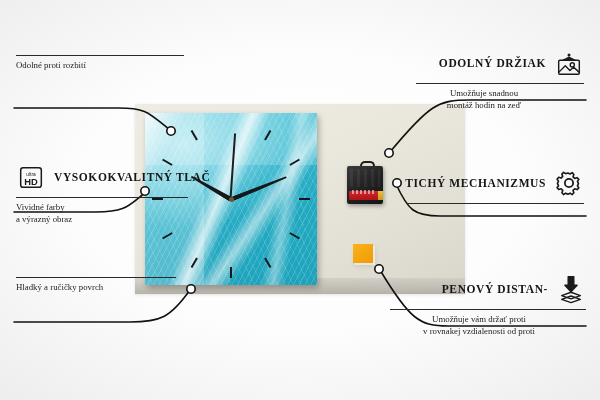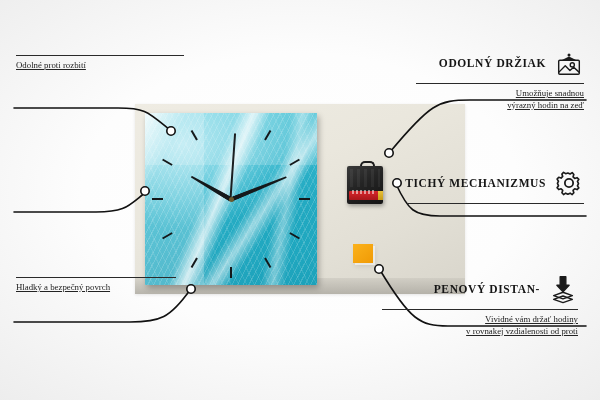--- a/index.html
+++ b/index.html
@@ -223,24 +223,23 @@
     height: 0;
     border-top: 1px solid #2a2a2a;
     margin: 5px 0 4px 0;
   }
 
   .feat-desc {
     font-family: "Liberation Serif", serif;
     font-size: 8.8px;
     line-height: 11.5px;
     color: #232323;
-    text-decoration: underline;
   }
   .feature.left  .feat-desc { text-align: left; }
-  .feature.right .feat-desc { text-align: right; }
+  .feature.right .feat-desc { text-align: center; }
 
   .icon {
     flex: 0 0 auto;
     width: 30px;
     height: 30px;
     display: block;
   }
   .icon svg { display: block; }
 
   
@@ -250,21 +249,21 @@
   #f-holder  { left: 384px; top: 48px;  }
   #f-mech    { left: 384px; top: 168px; }
   #f-foam    { left: 384px; top: 274px; }
 
   #f-glass  .feat-rule { width: 168px; }
   #f-print  .feat-rule { width: 172px; }
   #f-edges  .feat-rule { width: 160px; }
   #f-holder .feat-rule { width: 168px; margin-left: auto; }
   #f-mech   .feat-rule { width: 178px; margin-left: auto; }
   #f-foam   .feat-rule { width: 196px; margin-left: auto; }
-  #f-foam   { width: 214px; left: 364px; }
+  #f-foam   { width: 214px; left: 372px; }
 </style>
 </head>
 <body>
 
 <div id="stage">
 
   <div class="photo">
     <div class="photo-floor"></div>
 
     <div class="clock">
@@ -328,25 +327,42 @@
     </g>
   </svg>
 
   <div class="feature left" id="f-glass">
     <div class="feat-rule"></div>
     <div class="feat-desc">
       <div>Odolné proti rozbití</div>
     </div>
   </div>
 
+  <div class="feature left" id="f-print">
+    <div class="feat-head">
+      <span class="icon">
+        <svg viewBox="0 0 32 32" width="30" height="30">
+          <rect x="5" y="6" width="22" height="21" rx="2.5" fill="none" stroke="#1a1a1a" stroke-width="1.6"></rect>
+          <text x="16" y="15" text-anchor="middle" font-family="Liberation Sans, sans-serif" font-size="5.2" fill="#1a1a1a">ultra</text>
+          <text x="16" y="24" text-anchor="middle" font-family="Liberation Sans, sans-serif" font-size="10" font-weight="bold" fill="#1a1a1a">HD</text>
+        </svg>
+      </span>
+      <div class="feat-title">VYSOKOKVALITNÝ TLAČ</div>
+    </div>
+    <div class="feat-rule"></div>
+    <div class="feat-desc">
+      <div>Vividné farby</div>
+      <div>a výrazný obraz</div>
+    </div>
+  </div>
 
   <div class="feature left" id="f-edges">
     <div class="feat-rule"></div>
     <div class="feat-desc">
-      <div>Hladký a bezpečný povrch</div>
+      <div>Hladký a ručičky povrch</div>
     </div>
   </div>
 
   <div class="feature right" id="f-holder">
     <div class="feat-head">
       <div class="feat-title">ODOLNÝ DRŽIAK</div>
       <span class="icon">
         <svg viewBox="0 0 32 32" width="30" height="30">
           <g fill="none" stroke="#1a1a1a" stroke-width="1.5" stroke-linejoin="round">
             <circle cx="16" cy="7.5" r="1.6" fill="#1a1a1a" stroke="none"></circle>
@@ -354,21 +370,21 @@
             <rect x="5" y="13" width="22" height="15" rx="1.2"></rect>
             <path d="M5 26 L12 19 L17 24 L21 20.5 L27 26"></path>
             <circle cx="19.5" cy="18" r="2.2"></circle>
           </g>
         </svg>
       </span>
     </div>
     <div class="feat-rule"></div>
     <div class="feat-desc">
       <div>Umožňuje snadnou</div>
-      <div>výrazný hodin na zeď</div>
+      <div>montáž hodin na zeď</div>
     </div>
   </div>
 
   <div class="feature right" id="f-mech">
     <div class="feat-head">
       <div class="feat-title">TICHÝ MECHANIZMUS</div>
       <span class="icon">
         <svg viewBox="0 0 32 32" width="30" height="30">
           <g fill="none" stroke="#1a1a1a" stroke-width="1.9" stroke-linejoin="round">
             <path d="M16 4.5 l2.6 1.2 2.4 -1.6 1.9 2.1 -0.9 2.7 1.9 1.9 2.7 -0.9 2.1 1.9 -1.6 2.4 1.2 2.6
@@ -393,18 +409,18 @@
           <g fill="none" stroke="#1a1a1a" stroke-width="1.5" stroke-linejoin="round">
             <path d="M13 3 L19 3 L19 12 L22.5 12 L16 19 L9.5 12 L13 12 Z" fill="#1a1a1a"></path>
             <path d="M16 19.5 L26 23 L16 26.5 L6 23 Z"></path>
             <path d="M16 23.5 L26 27 L16 30.5 L6 27 Z"></path>
           </g>
         </svg>
       </span>
     </div>
     <div class="feat-rule"></div>
     <div class="feat-desc">
-      <div>Vividné vám držať hodiny</div>
+      <div>Umožňuje vám držať proti</div>
       <div>v rovnakej vzdialenosti od proti</div>
     </div>
   </div>
 
 </div>
 
 </body></html>

